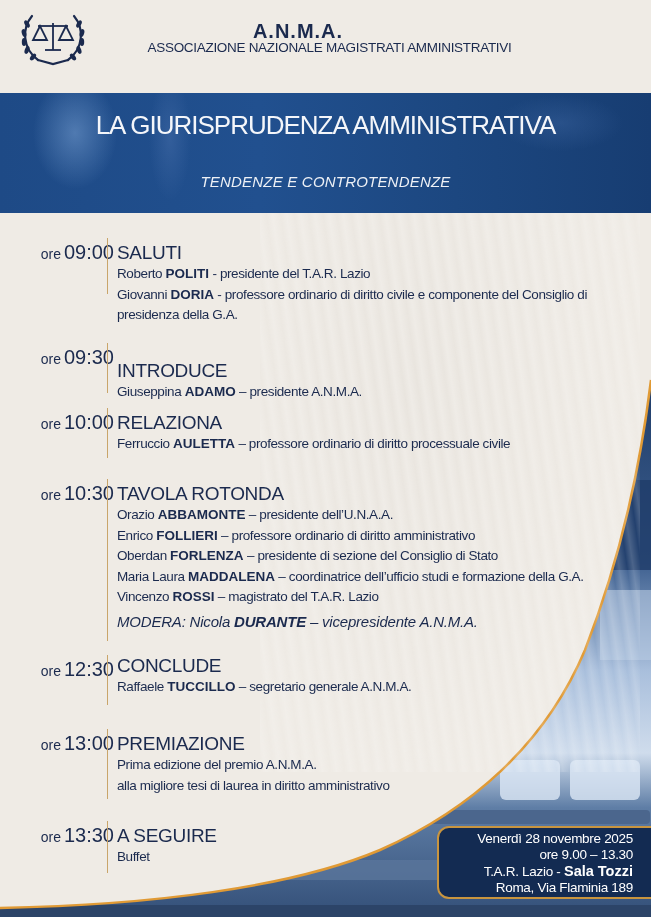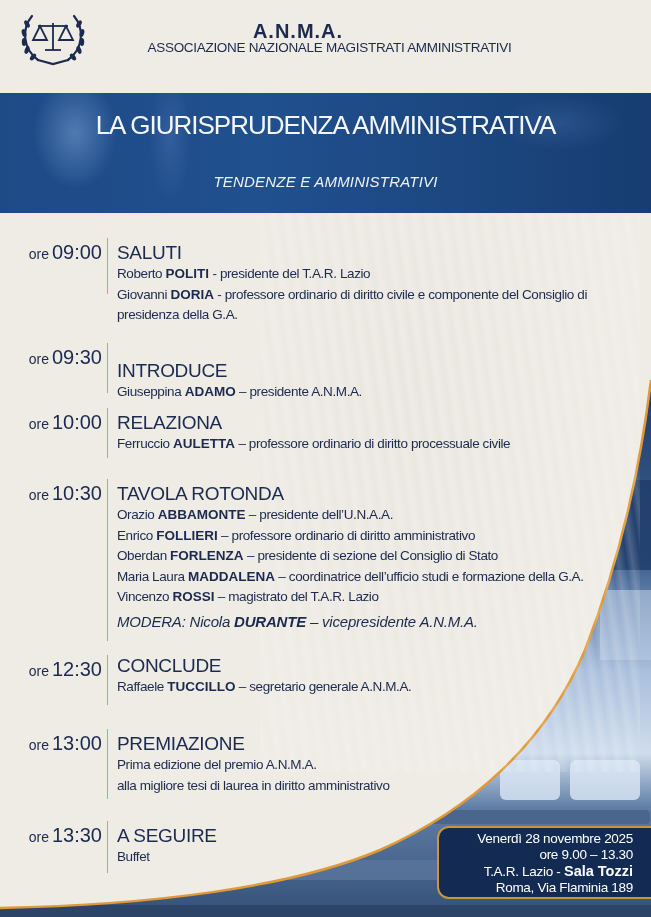--- a/index.html
+++ b/index.html
@@ -37,21 +37,21 @@
       radial-gradient(ellipse 30px 90px at 170px 45px, rgba(70,110,170,0.5), rgba(30,70,130,0) 70%),
       radial-gradient(ellipse 90px 40px at 560px 30px, rgba(70,110,170,0.35), rgba(30,70,130,0) 70%),
       linear-gradient(90deg, #1e4a86 0%, #21508f 40%, #1c4780 70%, #173d72 100%);
     color: #ffffff; text-align: center; }
   .banner-title { position: absolute; left: 0; width: 100%; top: 17px; font-size: 26px; letter-spacing: -1px; color: #f4f6fa; }
   .banner-sub { position: absolute; left: 0; width: 100%; top: 52px; font-size: 20px; letter-spacing: -0.2px; color: #f4f6fa; }
   .banner-tag { position: absolute; left: 0; width: 100%; top: 80px; font-size: 15px; font-style: italic; letter-spacing: 0.2px; color: #eef1f6; }
 
   
   .item { position: absolute; left: 0; width: 620px; }
-  .time { position: absolute; left: 4px; width: 98px; text-align: right; color: #1b2a4e; white-space: nowrap; }
+  .time { position: absolute; left: 16px; width: 98px; text-align: right; color: #1b2a4e; white-space: nowrap; }
   .time .ore { font-size: 14px; margin-right: 3px; }
   .time .hh { font-size: 20px; }
   .divider { position: absolute; left: 107px; width: 1px; background: #c9a56a; }
   .content { position: absolute; left: 117px; width: 500px; }
   .head { font-size: 19px; color: #1b2a4e; line-height: 22px; letter-spacing: -0.3px; }
   .line { font-size: 13.5px; line-height: 20.5px; color: #1b2a4e; letter-spacing: -0.4px; white-space: nowrap; }
   .line b { font-weight: bold; letter-spacing: 0; }
   .line.wrap { white-space: normal; width: 500px; }
   .mod { font-size: 15px; font-style: italic; color: #1b2a4e; margin-top: 5px; white-space: nowrap; letter-spacing: -0.2px; }
   .mod b { font-style: italic; font-weight: bold; }
@@ -120,21 +120,21 @@
       <path d="M22,16 L15,30 L29,30 Z"></path>
       <path d="M48,16 L41,30 L55,30 Z"></path>
       <line x1="27" y1="40" x2="43" y2="40"></line>
     </g>
   </svg>
   <div class="org-abbr">A.N.M.A.</div>
   <div class="org-name">ASSOCIAZIONE NAZIONALE MAGISTRATI AMMINISTRATIVI</div>
 
   <div class="banner">
     <div class="banner-title">LA GIURISPRUDENZA AMMINISTRATIVA</div>
-    <div class="banner-tag">TENDENZE E AMMINISTRATIVI</div>
+    <div class="banner-tag">TENDENZE E CONTROTENDENZE</div>
   </div>
 
   <div class="item" style="top:238px;">
     <div class="time" style="top:3px;"><span class="ore">ore</span><span class="hh">09:00</span></div>
     <div class="divider" style="top:0; height:56px;"></div>
     <div class="content">
       <div class="head" style="margin-top:4px;">SALUTI</div>
       <div class="line"><span>Roberto</span> <b>POLITI</b><span> -  presidente del T.A.R. Lazio</span></div>
       <div class="line wrap"><span>Giovanni</span> <b>DORIA</b><span> - professore ordinario di diritto civile e componente del Consiglio di presidenza della G.A.</span></div>
     </div>

